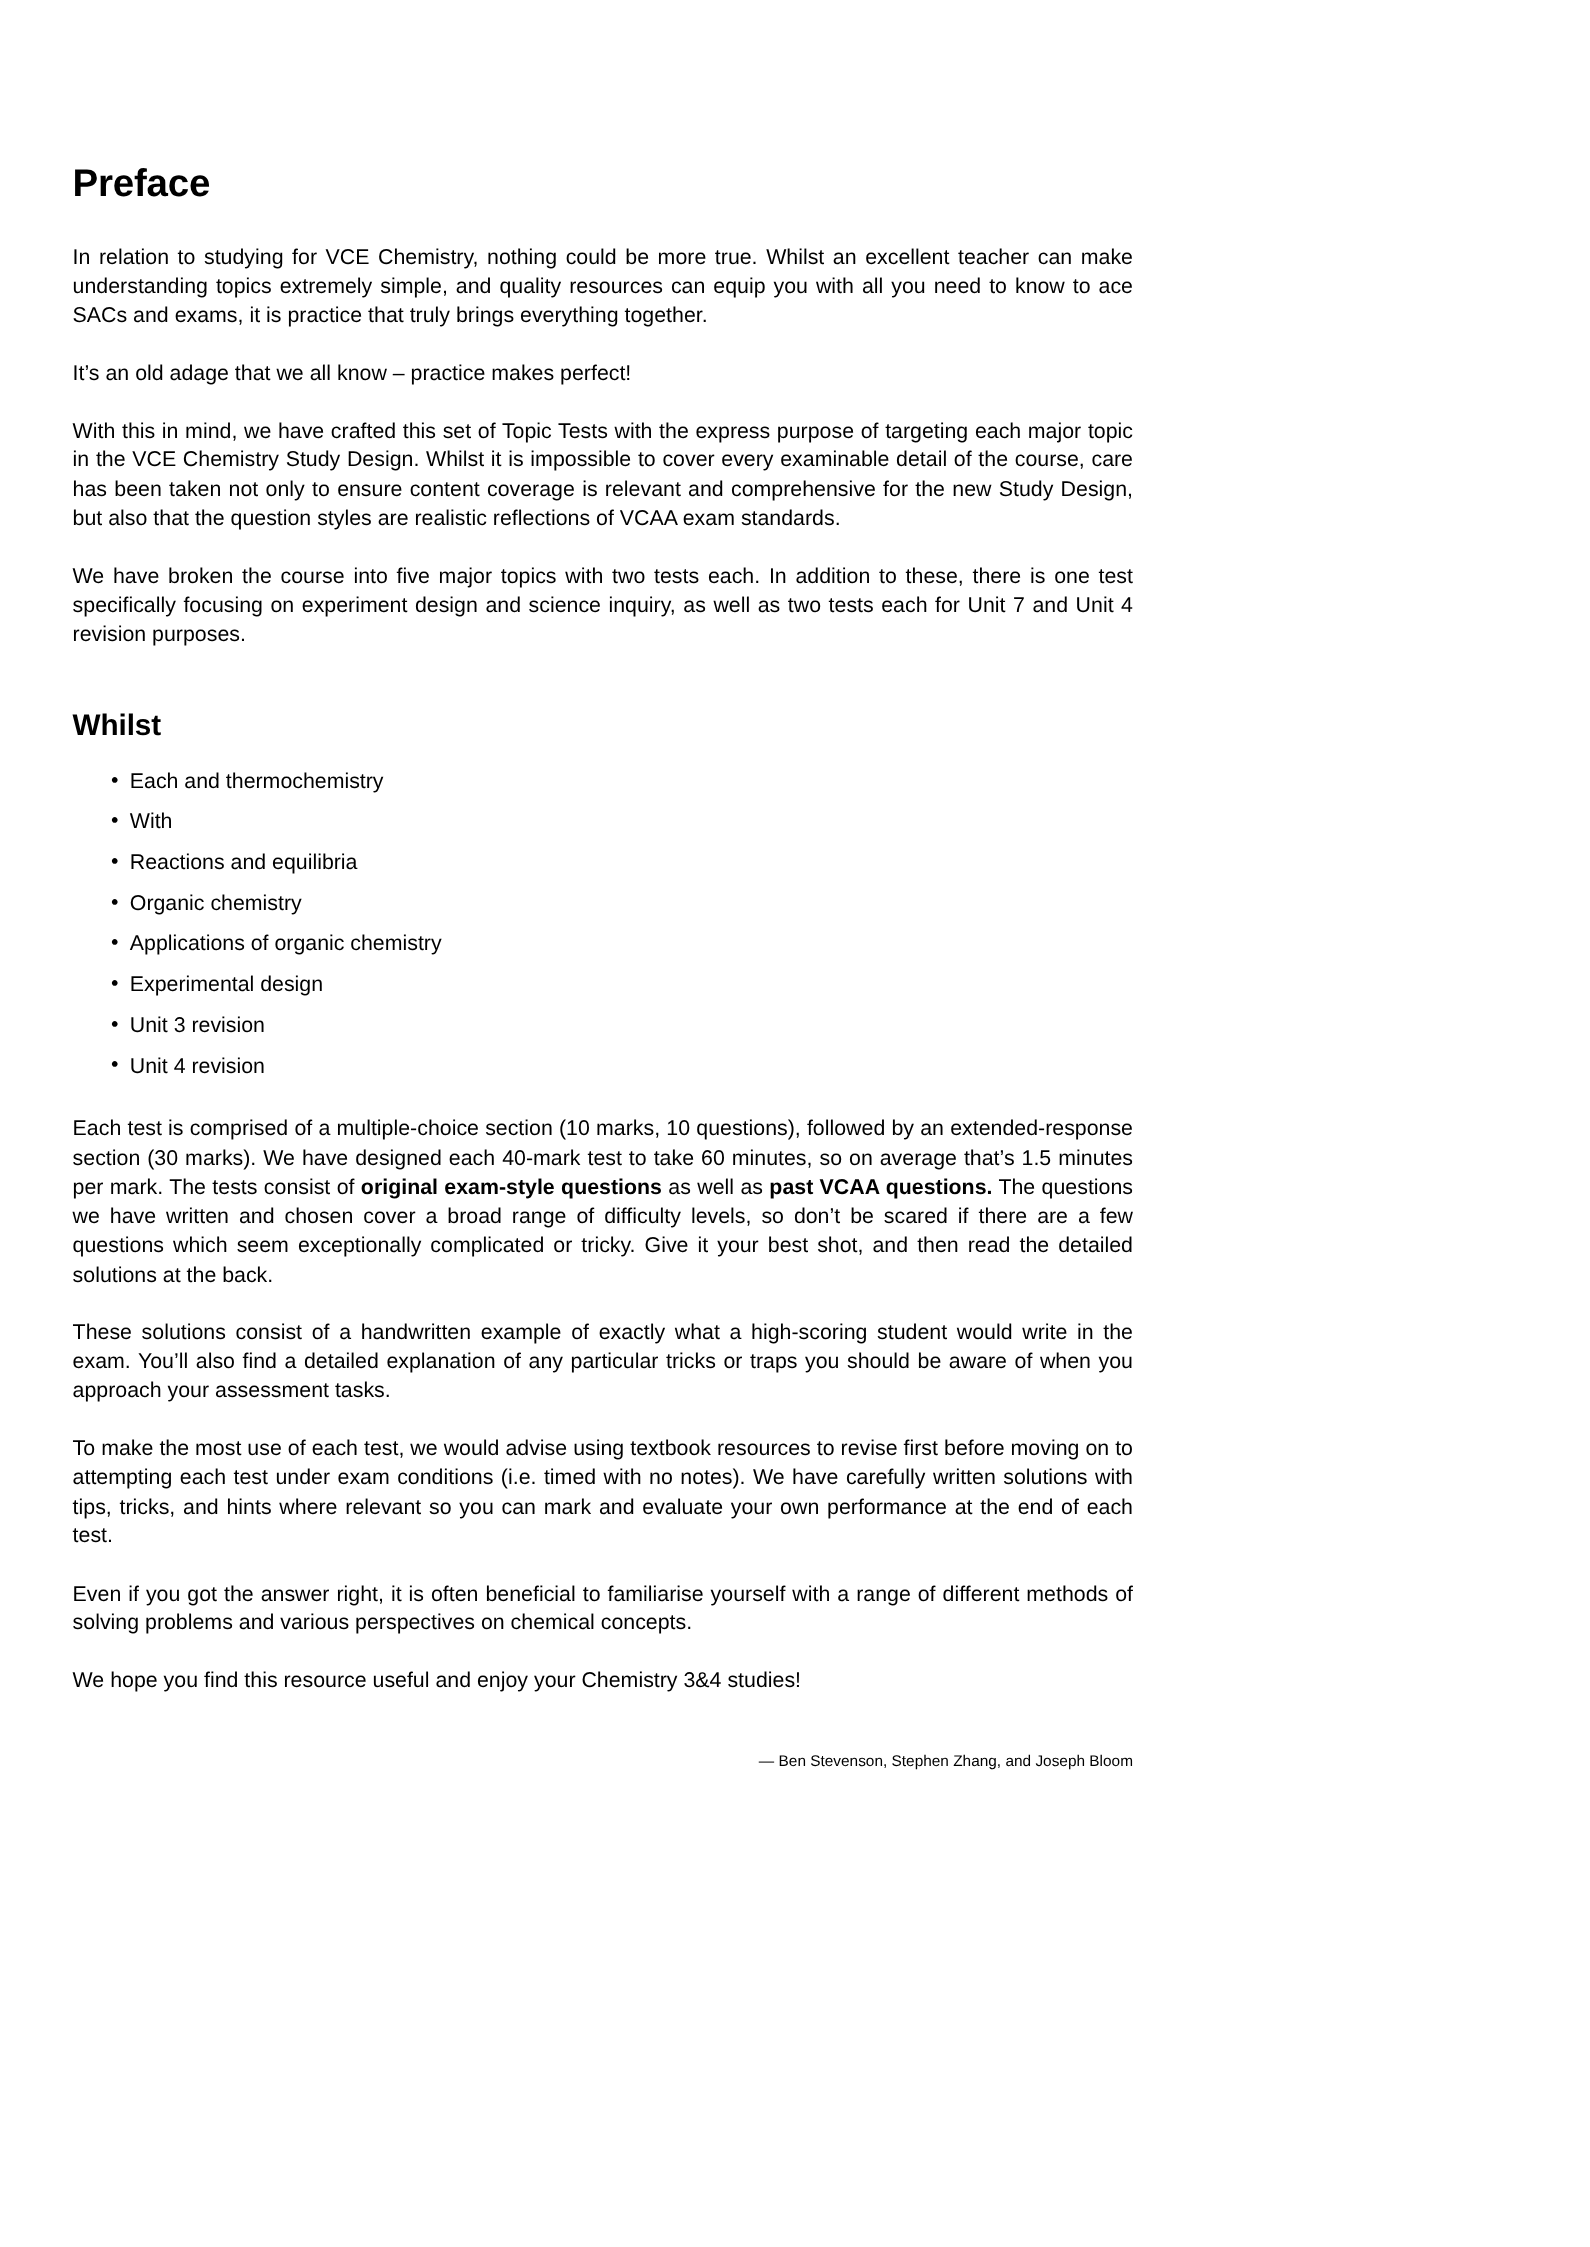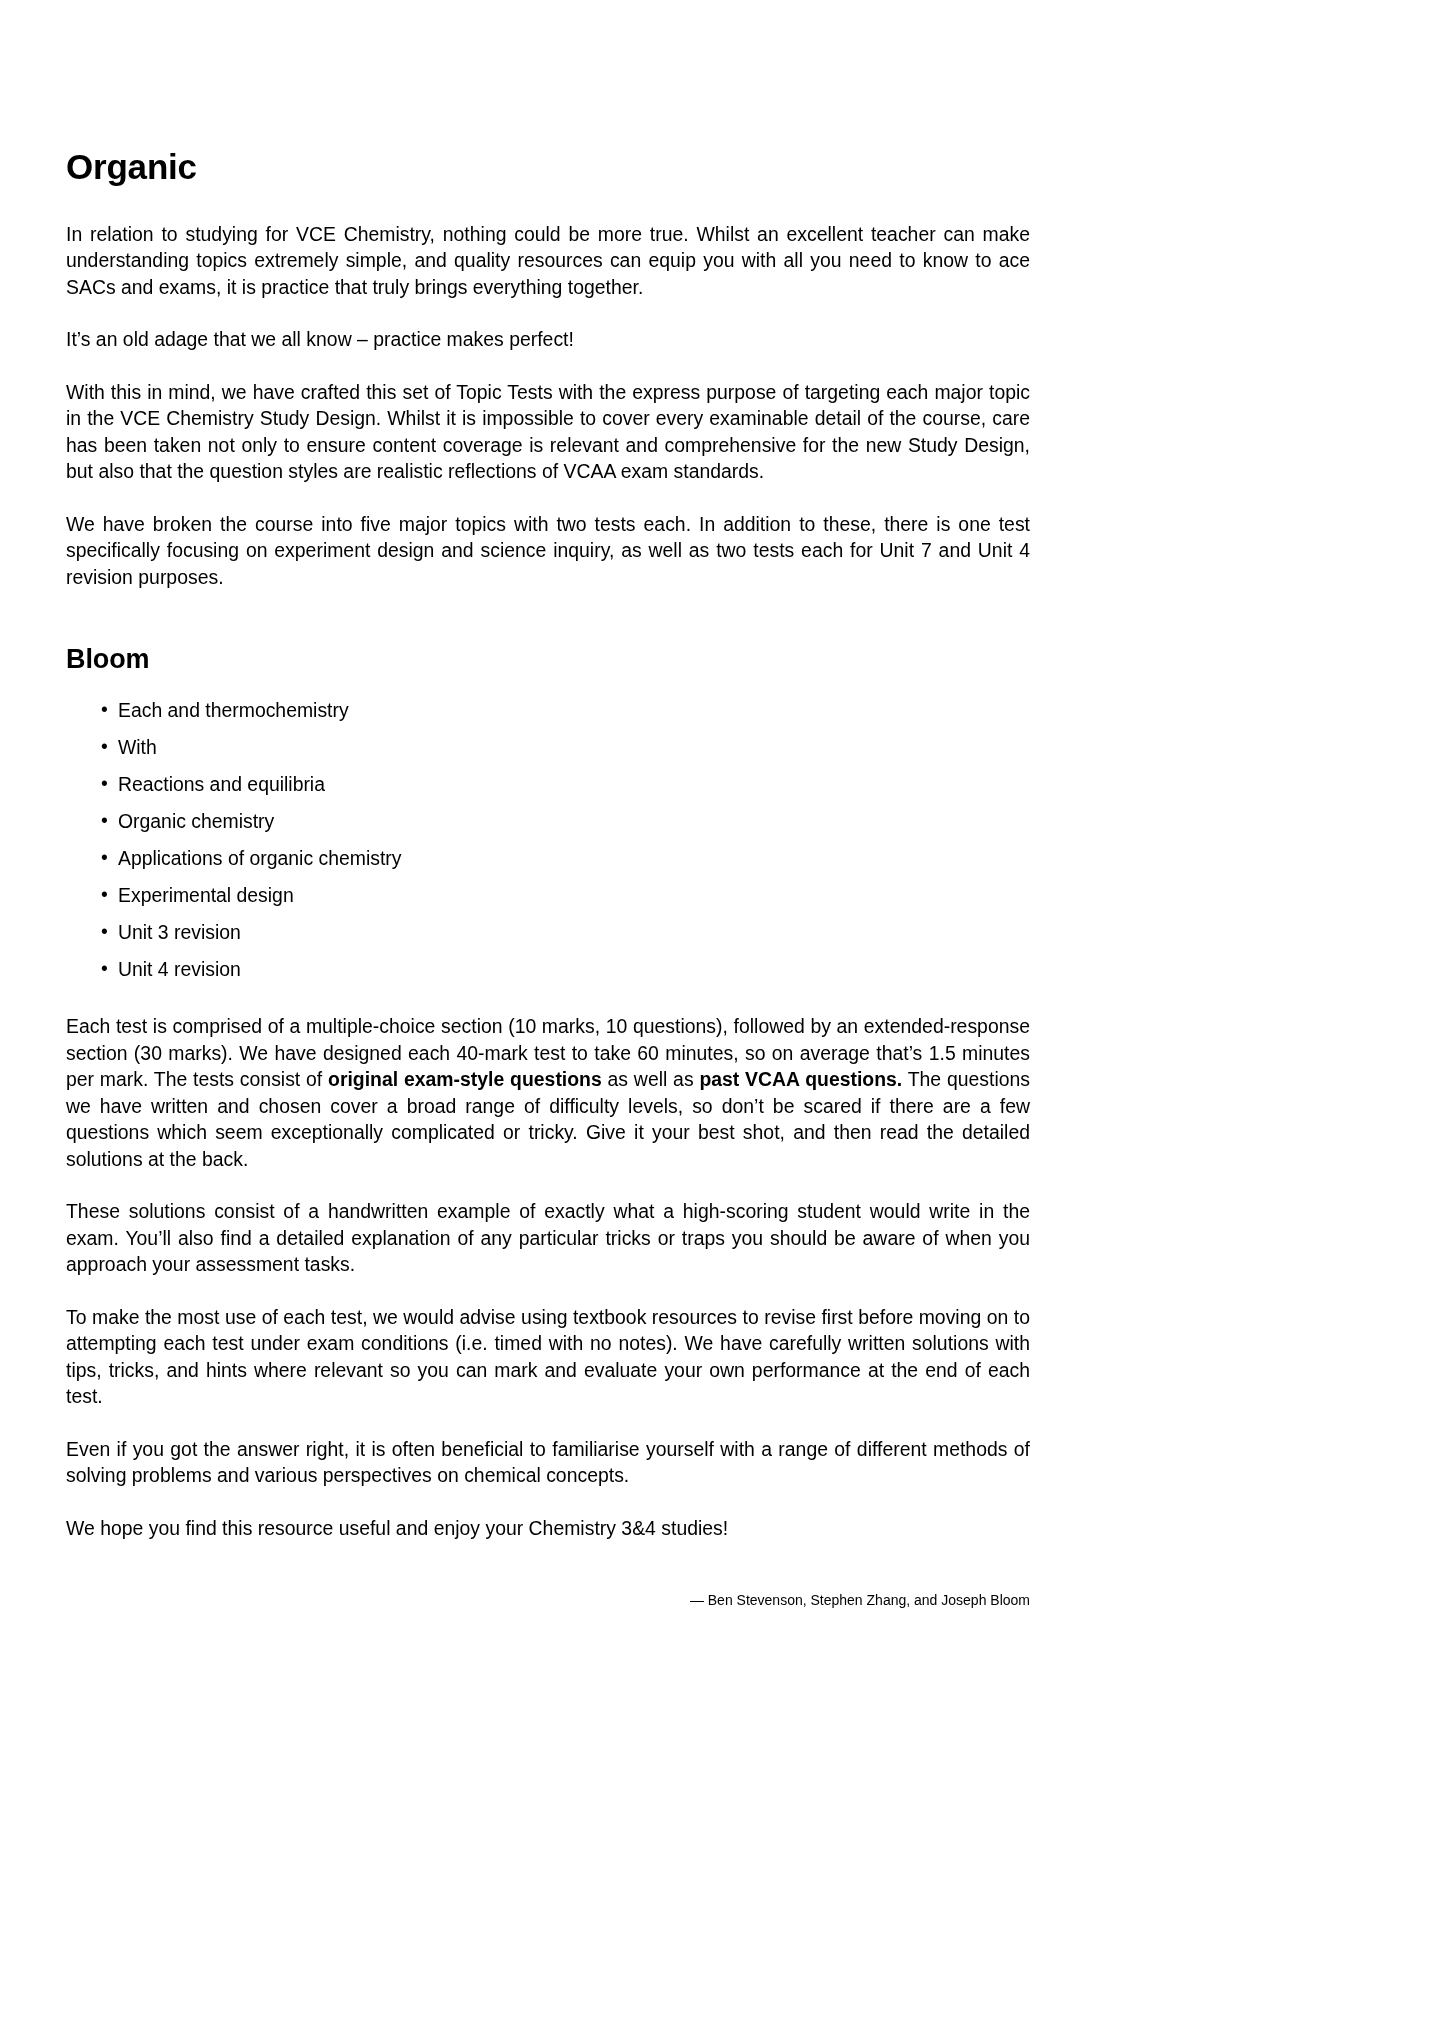--- a/index.html
+++ b/index.html
@@ -84,31 +84,31 @@
     margin: 46px 0 0 0;
   }
   b, strong { font-weight: bold; margin-top: 10px; }
 </style>
 </head>
 <body>
 
 <div class="page">
   <div class="content">
 
-    <h1 class="title">Organic</h1>
+    <h1 class="title">Preface</h1>
 
     <p class="para">In relation to studying for VCE Chemistry, nothing could be more true.  Whilst an excellent teacher can make understanding topics extremely simple, and quality resources can equip you with all you need to know to ace SACs and exams, it is practice that truly brings everything together.</p>
 
     <p class="para lead">It’s an old adage that we all know – practice makes perfect!</p>
 
     <p class="para">With this in mind, we have crafted this set of Topic Tests with the express purpose of targeting each major topic in the VCE Chemistry Study Design. Whilst it is impossible to cover every examinable detail of the course, care has been taken not only to ensure content coverage is relevant and comprehensive for the new Study Design, but also that the question styles are realistic reflections of VCAA exam standards.</p>
 
     <p class="para">We have broken the course into five major topics with two tests each.  In addition to these, there is one test specifically focusing on experiment design and science inquiry, as well as two tests each for Unit 7 and Unit 4 revision purposes.</p>
 
-    <h2 class="subtitle">Bloom</h2>
+    <h2 class="subtitle">Whilst</h2>
 
     <ul class="topics">
       <li>
         <span class="bullet">•</span>
         <span>Each and thermochemistry</span>
       </li>
       <li>
         <span class="bullet">•</span>
         <span>With</span>
       </li>

